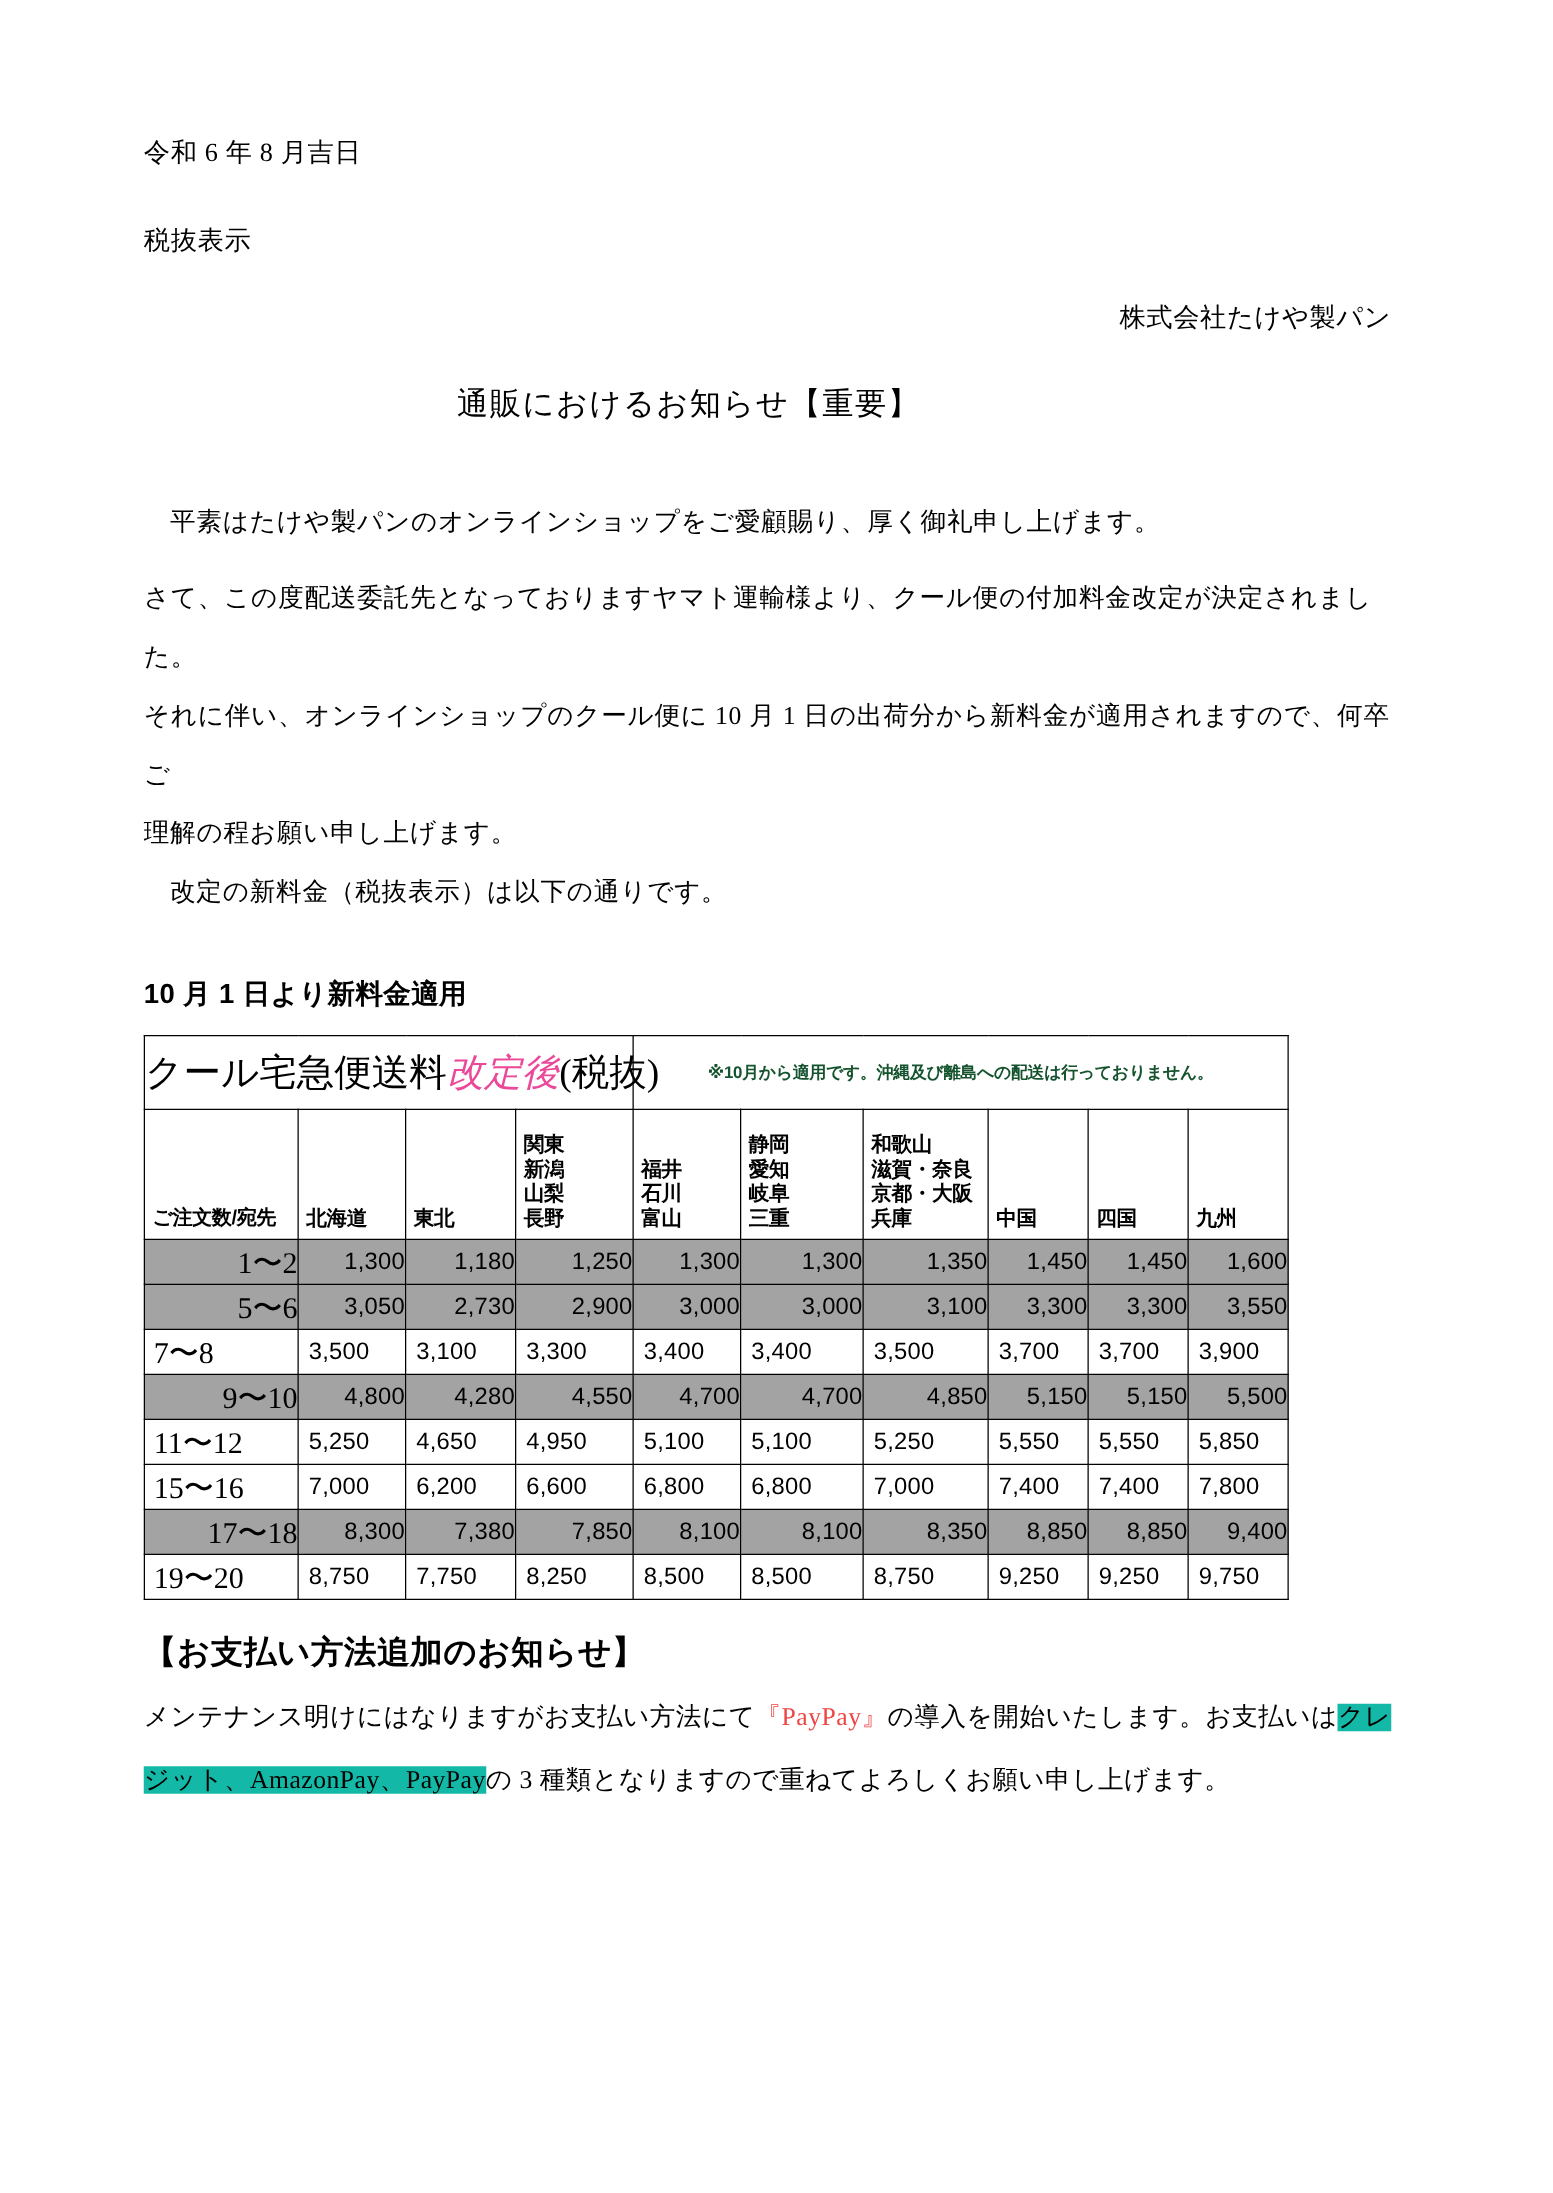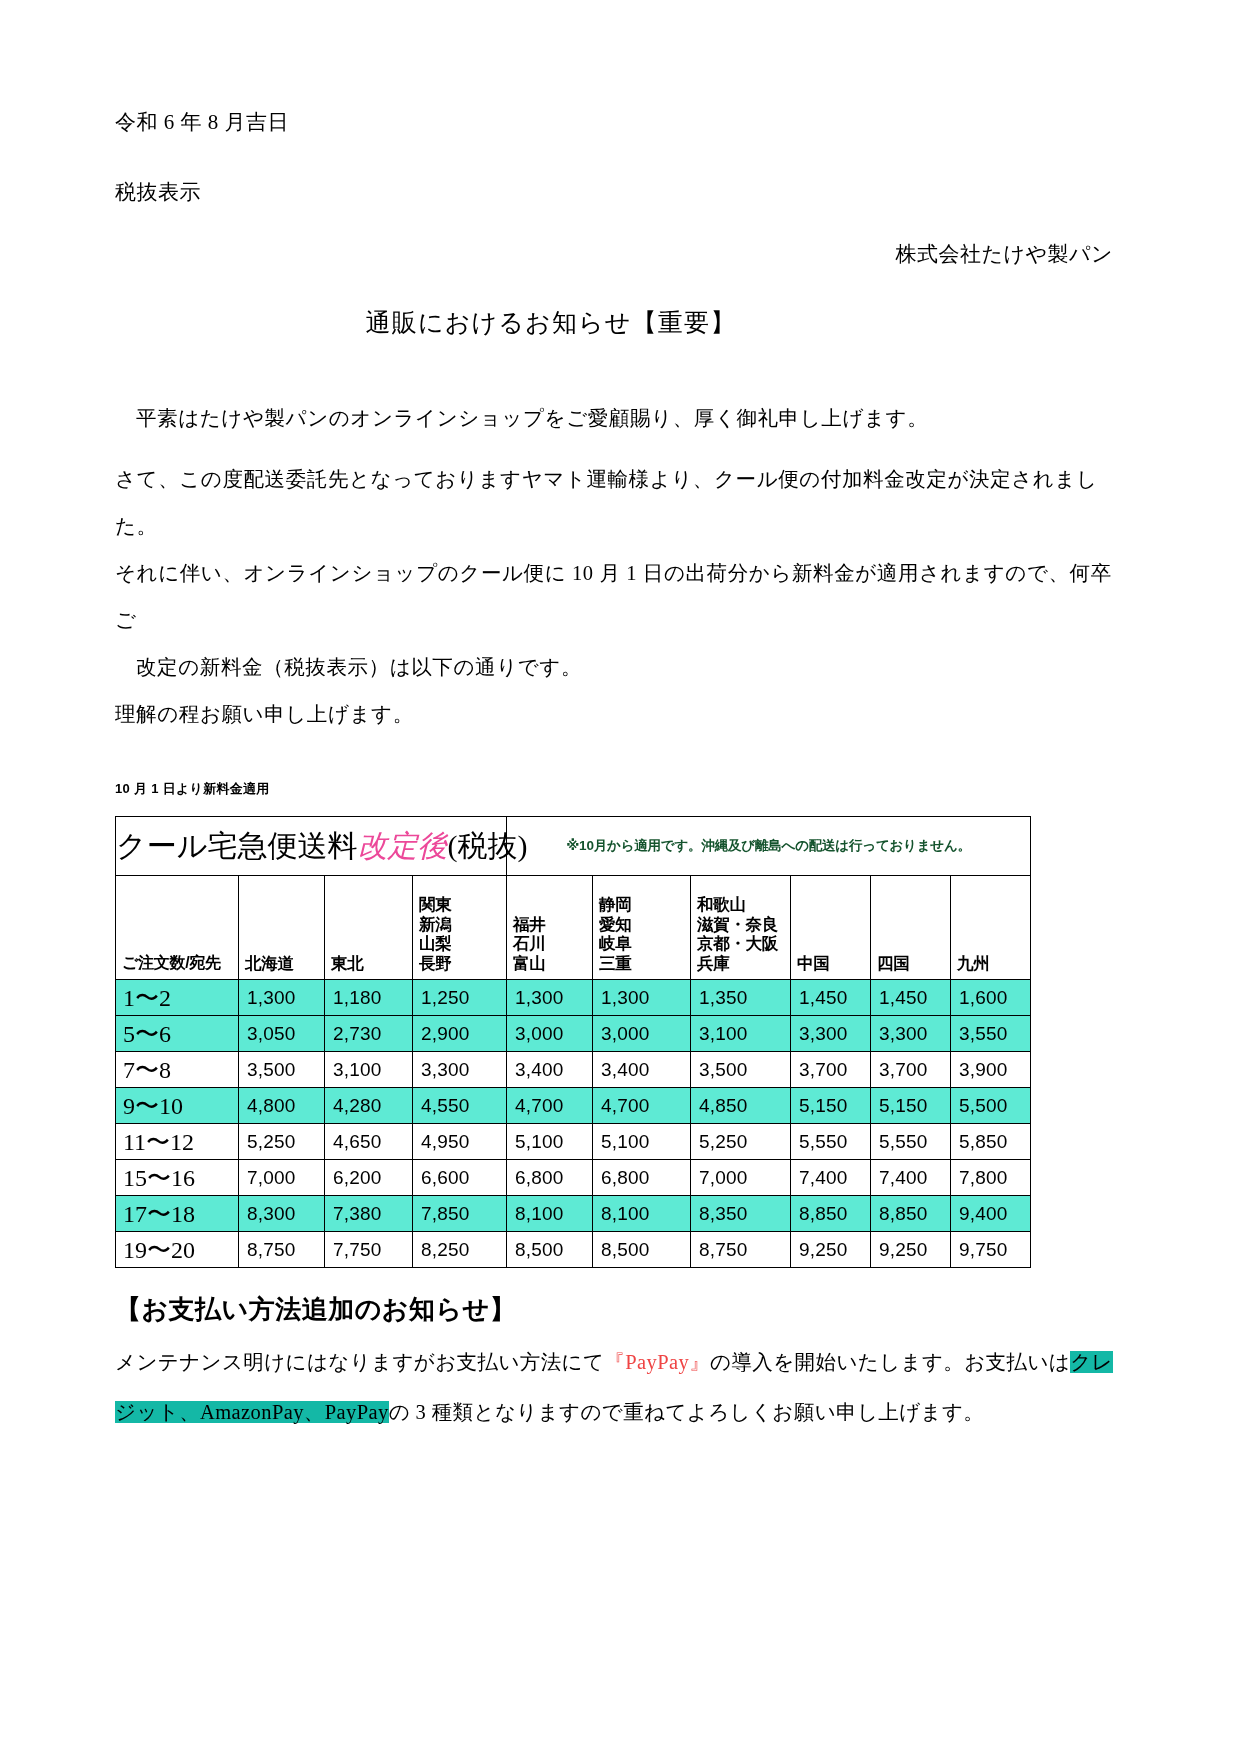--- a/index.html
+++ b/index.html
@@ -62,21 +62,21 @@
     margin: 0;
   }
   .para.indent {
     text-indent: 21px;
   }
   .gap-sm { height: 14px; }
 
   
   .table-caption {
     margin-top: 42px;
-    font-size: 13px;
+    font-size: 22px;
     font-weight: bold;
     font-family: "Liberation Sans", "DejaVu Sans", sans-serif;
     letter-spacing: 0.3px;
   }
 
   
   .rate-table-wrap {
     margin-top: 18px;
   }
   table.rate {
@@ -135,21 +135,21 @@
     padding: 0 0 0 8px;
     letter-spacing: 0.2px;
     font-family: "Liberation Sans", "DejaVu Sans", sans-serif;
   }
   tr.data td.qty {
     font-family: "Liberation Serif", "DejaVu Serif", serif;
     font-size: 24px;
     padding-left: 7px;
     letter-spacing: 0px;
   }
-  tr.data.alt td { background: #5eead4; }
+  tr.data.alt td { background: #a3a3a3; text-align: right; }
 
   
   .pay-heading {
     margin-top: 24px;
     font-size: 26px;
     font-weight: bold;
     letter-spacing: 0.5px;
   }
   .pay-body {
     margin-top: 10px;
@@ -175,22 +175,22 @@
 
   <div class="sender">株式会社たけや製パン</div>
 
   <div class="doc-title">通販におけるお知らせ【重要】</div>
 
   <div class="body-block">
     <p class="para indent">平素はたけや製パンのオンラインショップをご愛顧賜り、厚く御礼申し上げます。</p>
     <div class="gap-sm"></div>
     <p class="para">さて、この度配送委託先となっておりますヤマト運輸様より、クール便の付加料金改定が決定されました。</p>
     <p class="para">それに伴い、オンラインショップのクール便に 10 月 1 日の出荷分から新料金が適用されますので、何卒ご</p>
+    <p class="para">理解の程お願い申し上げます。</p>
     <p class="para indent">改定の新料金（税抜表示）は以下の通りです。</p>
-    <p class="para">理解の程お願い申し上げます。</p>
   </div>
 
   <div class="table-caption">10 月 1 日より新料金適用</div>
 
   <div class="rate-table-wrap">
     <table class="rate">
       <colgroup>
         <col style="width:123px">
         <col style="width:86px">
         <col style="width:88px">

